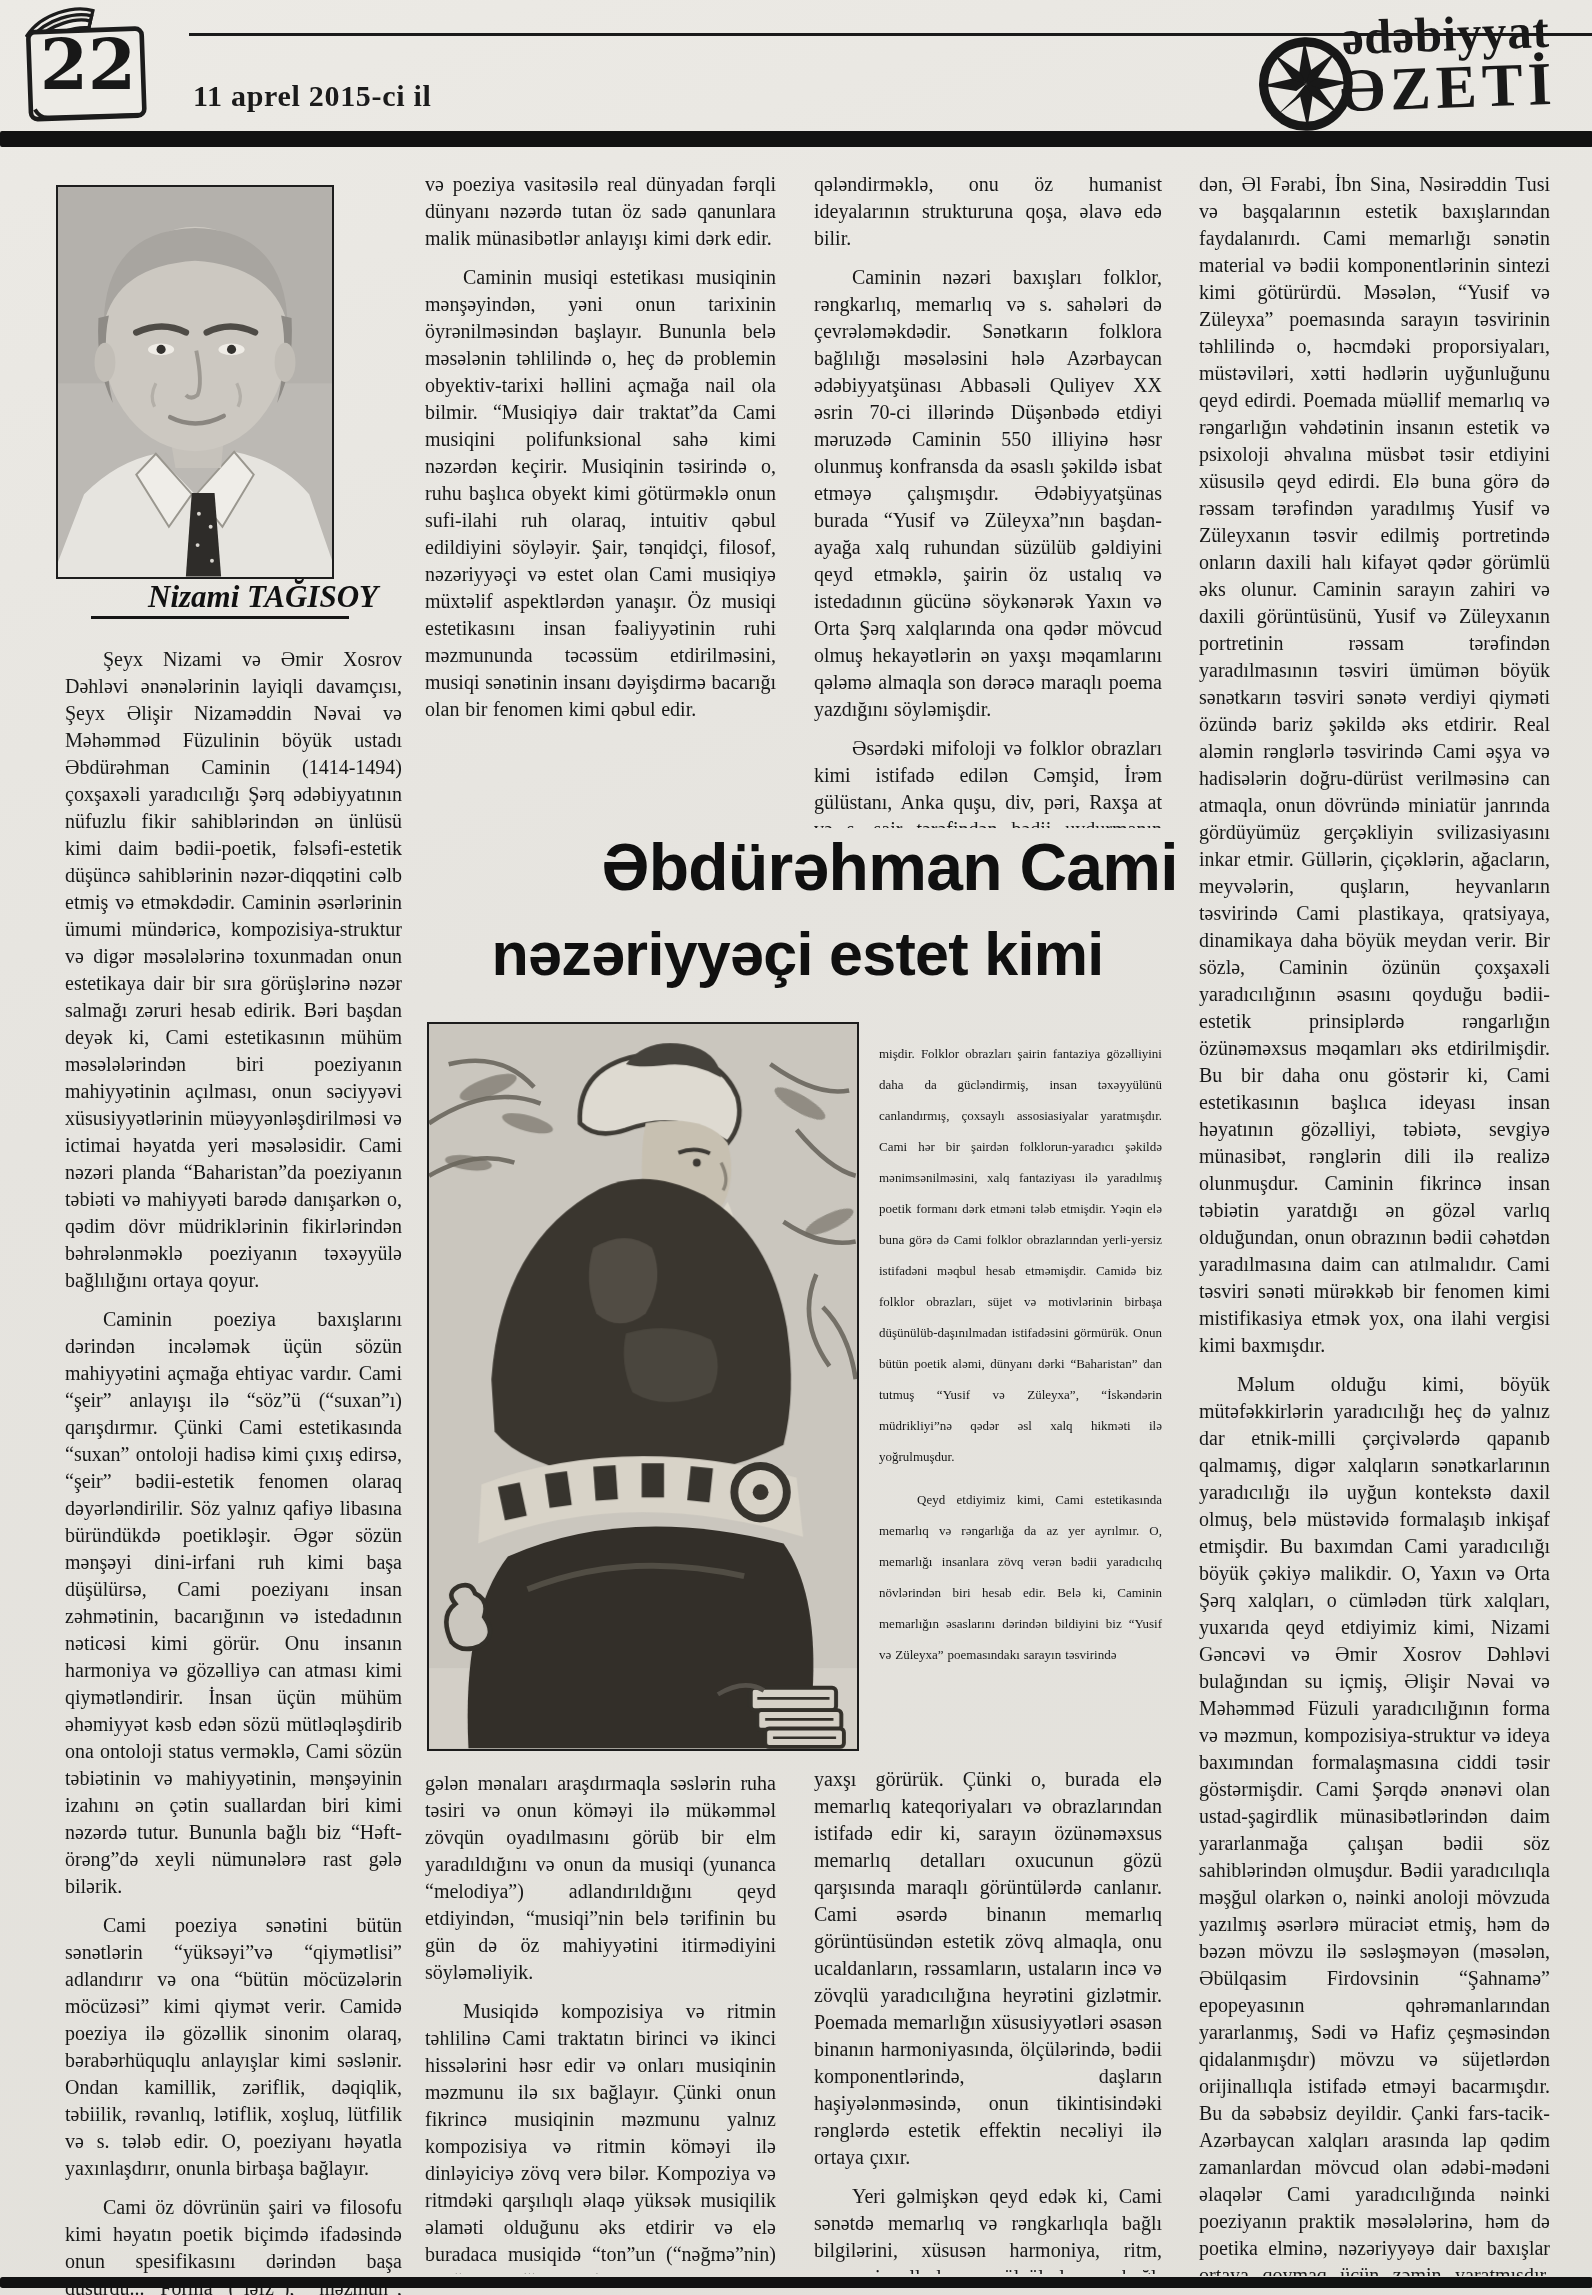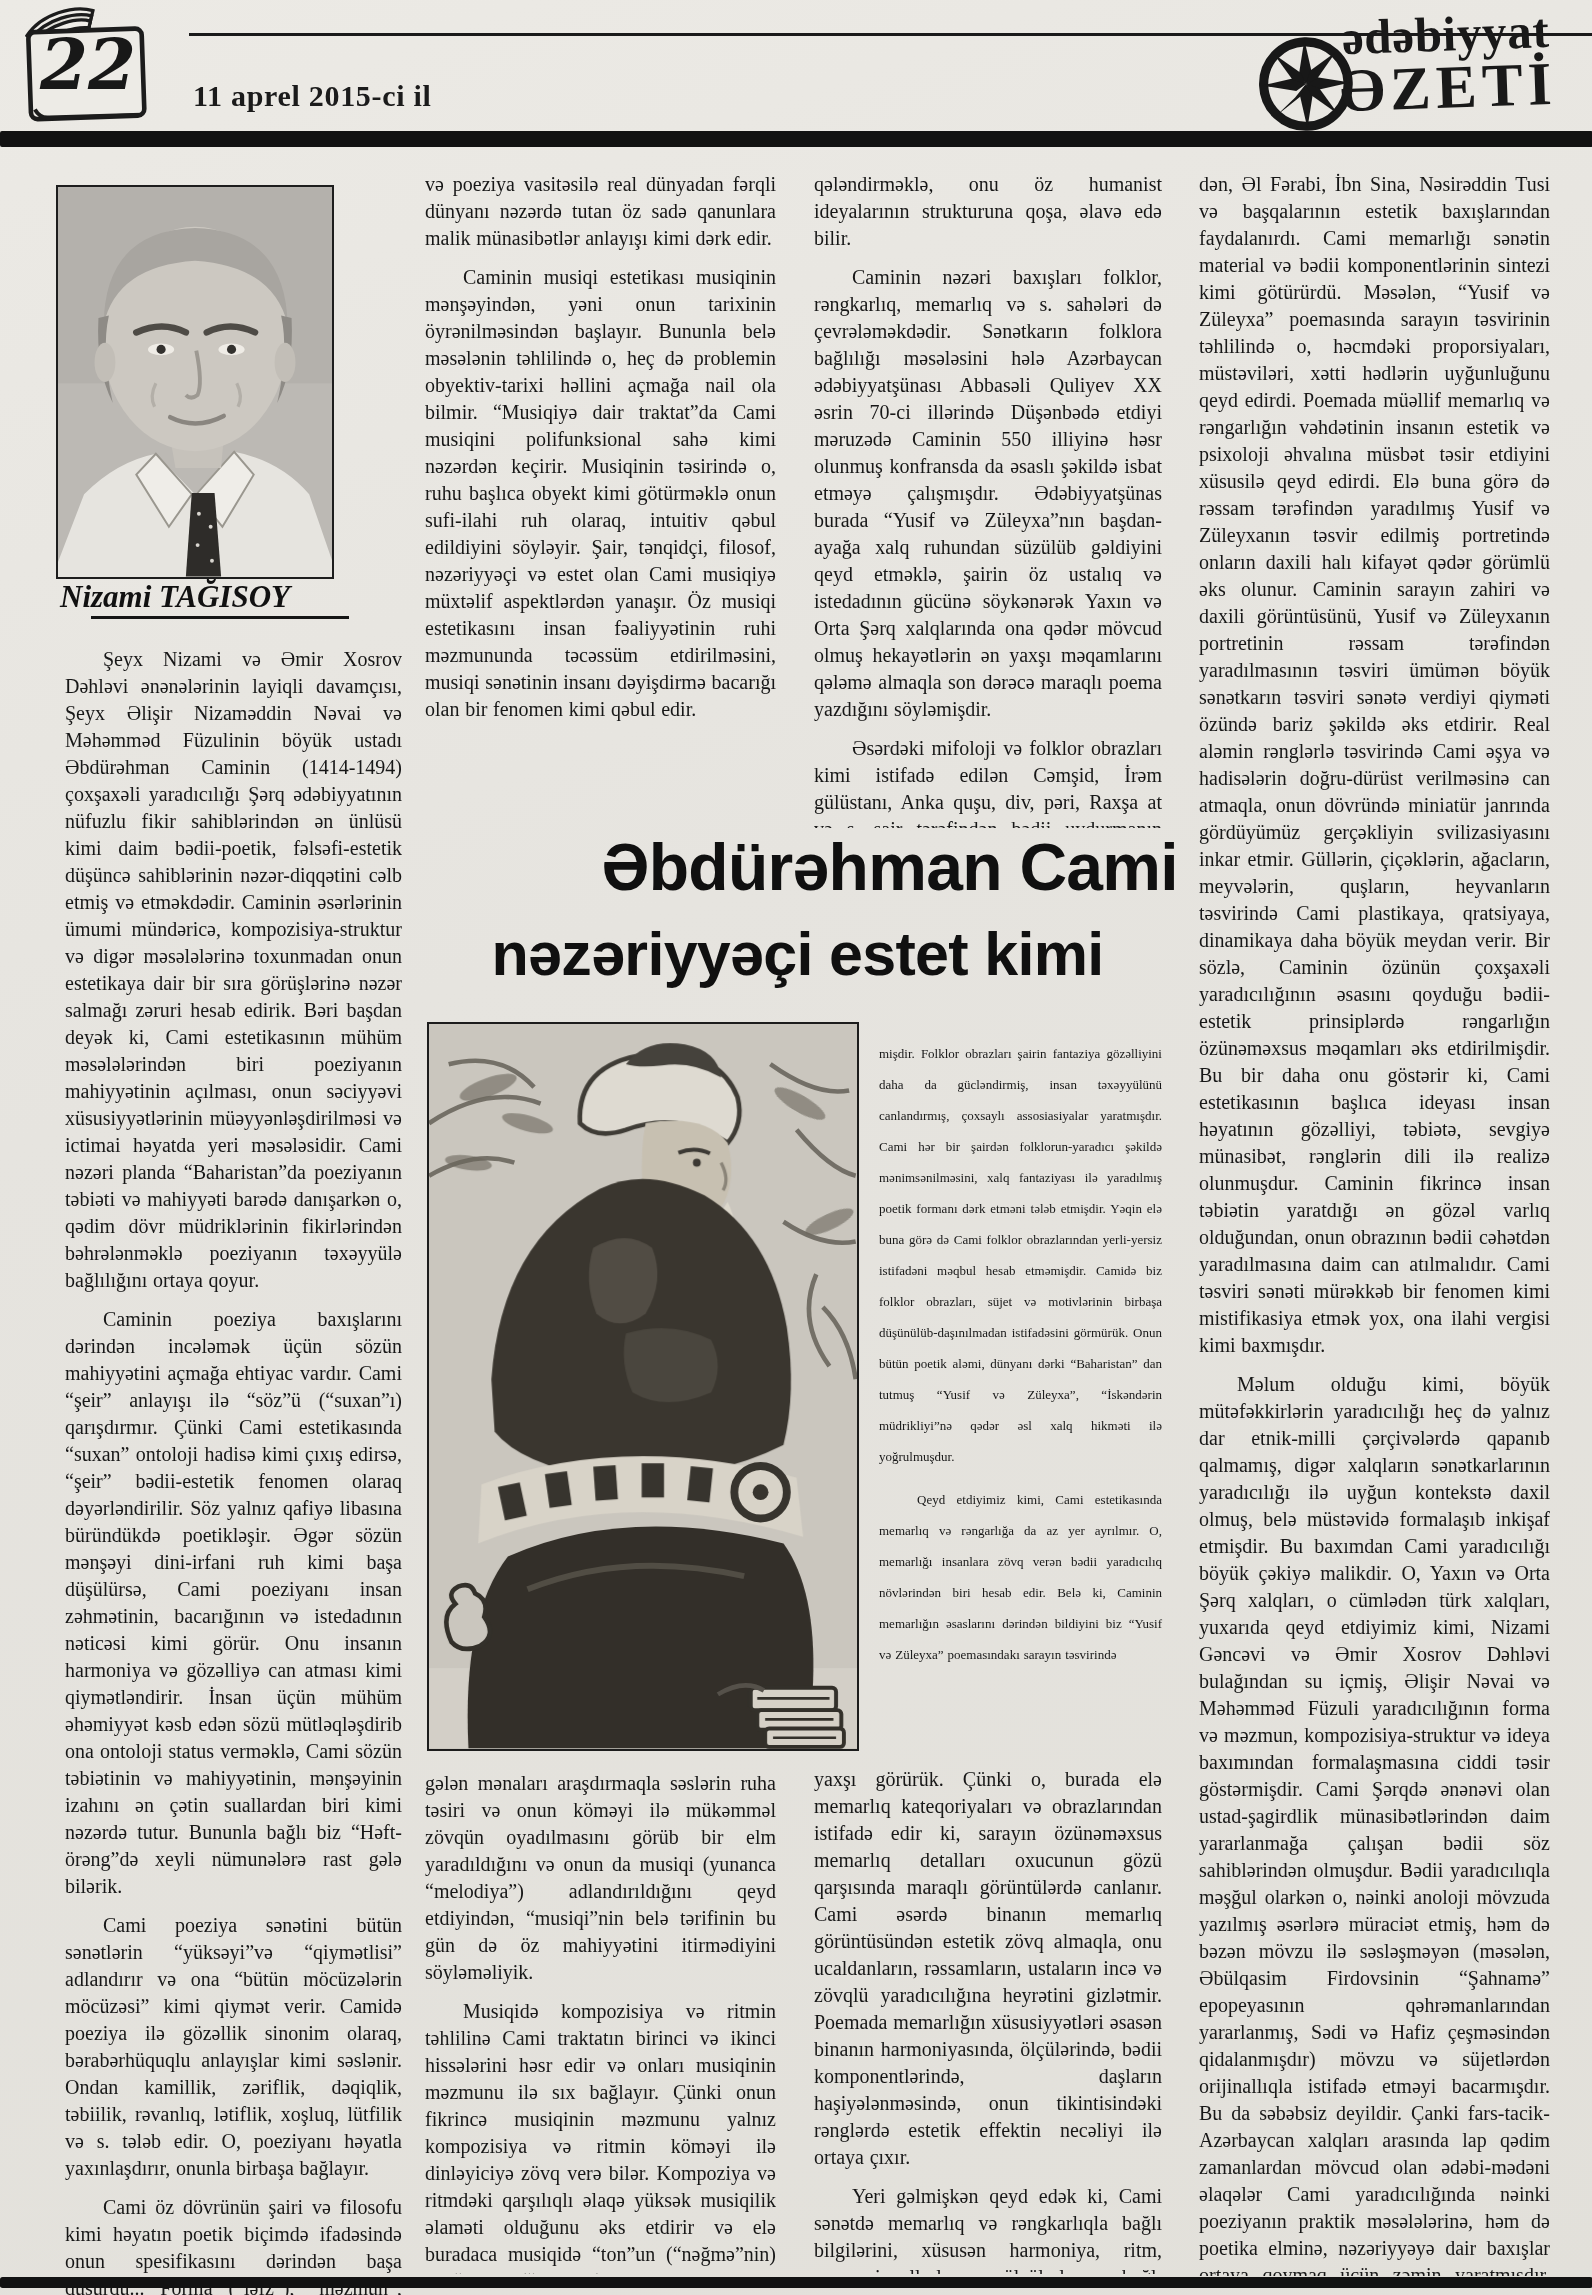--- a/index.html
+++ b/index.html
@@ -9,38 +9,38 @@
     background-image:linear-gradient(160deg,#eceae5 0%,#e6e4df 40%,#e2e0da 100%);
     overflow:hidden;color:#161616;
     font-family:"Liberation Serif",serif;
   }
   
   .hdr-thinline{position:absolute;left:189px;top:33px;width:1404px;height:2.6px;background:#1a1a1a;}
   .hdr-thickline{position:absolute;left:0;top:131px;width:1593px;height:16px;background:#121212;border-radius:2px;}
   .bookicon{position:absolute;left:14.6px;top:4px;width:142px;height:120px;}
   .pagenum{
     position:absolute;left:40px;top:25px;width:93px;text-align:center;
-    font-family:"DejaVu Serif",serif;font-weight:bold;font-size:69px;line-height:79px;color:#181818;font-style:italic;
+    font-family:"DejaVu Serif",serif;font-weight:bold;font-size:69px;line-height:79px;color:#181818;
   }
   .dateline{
     position:absolute;left:193px;top:79px;
     font-weight:bold;font-size:30px;letter-spacing:0.7px;color:#1b1b1b;
   }
   .masthead{
     position:absolute;right:37px;top:12px;display:flex;align-items:flex-start;
     transform:rotate(-2deg);color:#191919;
   }
   .masthead .star{width:99px;height:99px;margin-top:18.5px;}
   .mast-words{display:flex;flex-direction:column;align-items:flex-start;margin-left:-12px;}
   .mast-line1{font-weight:bold;font-size:49px;line-height:48px;letter-spacing:0.7px;}
   .mast-line2{font-weight:bold;font-size:61px;line-height:57px;letter-spacing:5.3px;margin-left:-4px;}
   
   .photo{position:absolute;left:56px;top:185px;width:278px;height:394px;border:2.6px solid #1d1d1d;box-sizing:border-box;background:#b8b5b0;}
   .caption{
-    position:absolute;left:60px;top:580px;width:318px;text-align:left;
+    position:absolute;left:60px;top:580px;width:318px;text-align:right;
     font-style:italic;font-weight:bold;font-size:31px;line-height:33px;color:#111;
   }
   .caption-rule{position:absolute;left:91px;top:616px;width:258px;height:2.6px;background:#151515;}
   
   .headline{
     position:absolute;left:417px;top:826px;width:761px;height:193px;
     text-align:center;font-family:"Liberation Sans",sans-serif;font-weight:bold;color:#101010;
   }
   .headline .l1{font-size:66px;line-height:83px;letter-spacing:-0.7px;text-align:right;}
   .headline .l2{font-size:61px;line-height:90px;letter-spacing:-0.7px;}

